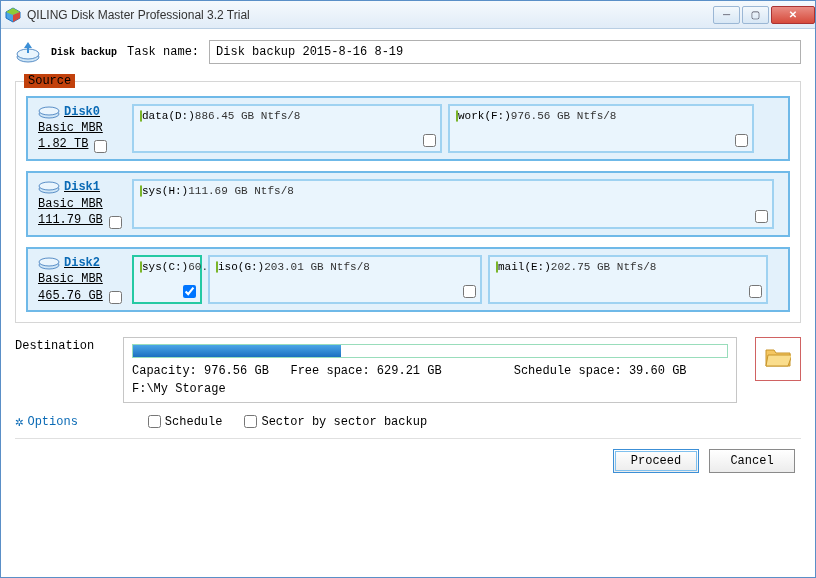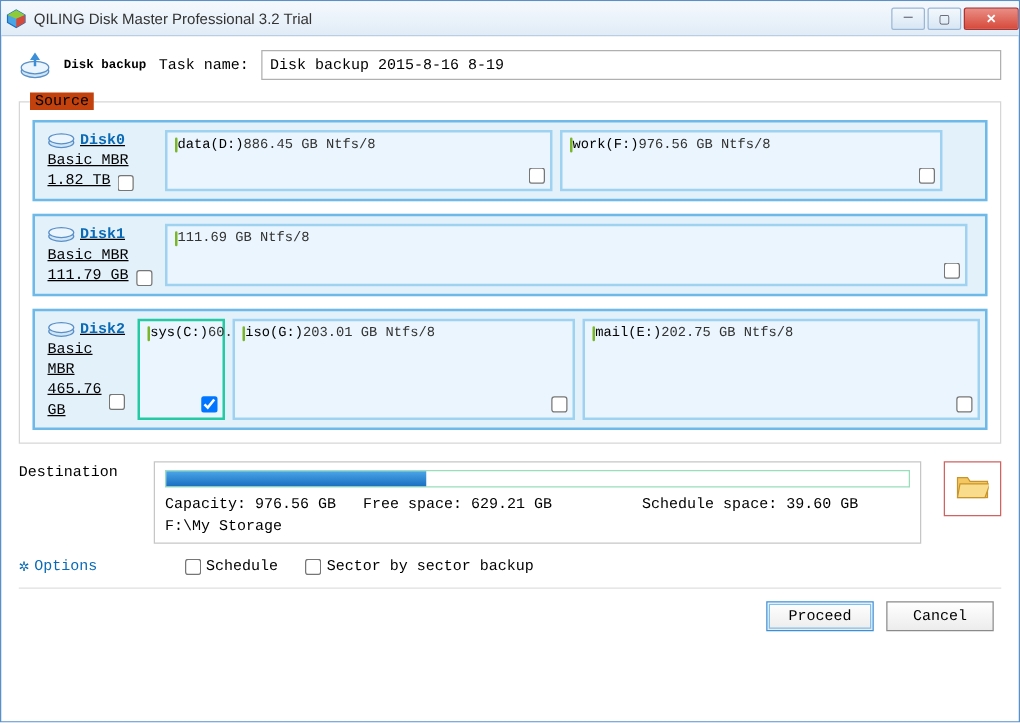--- a/index.html
+++ b/index.html
@@ -119,20 +119,21 @@
                   </svg></span><span class="dname">Disk1</span></div>
               <div>Basic MBR</div>
               <div style="display:flex;align-items:center;gap:6px">
                 <span>111.79 GB</span>
                 <input type="checkbox" class="dcheck" style="">
               </div>
             </div>
             <div class="partitions">
               <div class="part" style="width: 642px;">
                 <div class="bar"></div>
+                <div class="pname">sys(H:)</div>
                 <div class="pdetail">111.69 GB Ntfs/8<input type="checkbox" class="pcheck" style=""></div>
               </div>
             </div>
           </div>
           <div class="disk-row">
             <div class="disk-info">
               <div><span class="hdd-icon"><svg viewBox="0 0 22 14">
                     <ellipse cx="11" cy="9" rx="10" ry="4" fill="#cfe6f7" stroke="#5a8fc7"></ellipse>
                     <ellipse cx="11" cy="6" rx="10" ry="4" fill="#eaf5fd" stroke="#5a8fc7"></ellipse>
                   </svg></span><span class="dname">Disk2</span></div>
@@ -146,21 +147,21 @@
               <div class="part selected" style="width: 70px; justify-content: space-between;">
                 <div class="bar"></div>
                 <div class="pname">sys(C:)</div>
                 <div class="pdetail">60.00 GB<input type="checkbox" class="pcheck" checked="" style=""></div>
               </div>
               <div class="part" style="width: 274px;">
                 <div class="bar"></div>
                 <div class="pname">iso(G:)</div>
                 <div class="pdetail">203.01 GB Ntfs/8<input type="checkbox" class="pcheck" style=""></div>
               </div>
-              <div class="part" style="width: 318px;">
+              <div class="part" style="width: 280px;">
                 <div class="bar"></div>
                 <div class="pname">mail(E:)</div>
                 <div class="pdetail">202.75 GB Ntfs/8<input type="checkbox" class="pcheck" style=""></div>
               </div>
             </div>
           </div>
         </div>
     </div>
 
     <div class="dest-row">

